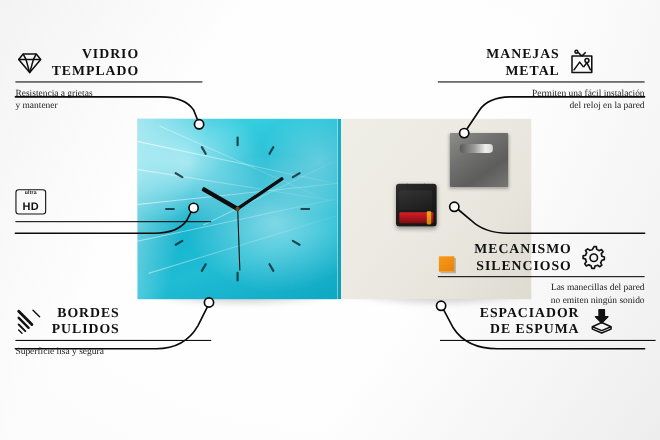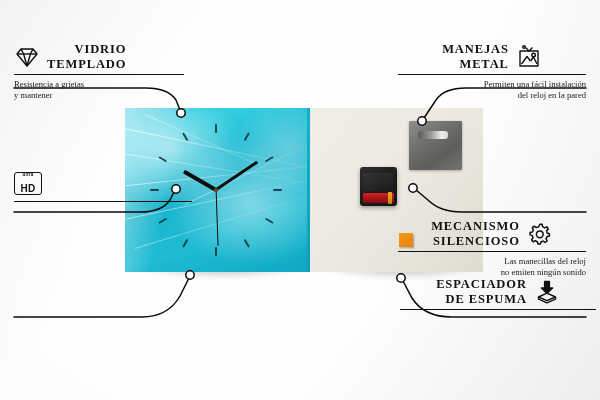--- a/index.html
+++ b/index.html
@@ -224,20 +224,40 @@
       <span class="ico" style="width:28px;">
         <span class="hdbadge">
           <span class="u">ultra</span>
           <span class="h">HD</span>
         </span>
       </span>
     </div>
     <div class="rule"></div>
   </div>
 
+  <div class="feature left" style="left:14px;top:277px;width:178px;">
+    <div class="head">
+      <span class="ico">
+        <svg viewBox="0 0 26 26" width="26" height="26">
+          <g fill="none" stroke="#111" stroke-linecap="round">
+            <path d="M3 4 L17 4 L3 18 Z" stroke-width="0"></path>
+            <path d="M3 4 L15 16" stroke-width="2.6"></path>
+            <path d="M3 10 L12 19" stroke-width="2.2"></path>
+            <path d="M3 16 L9 22" stroke-width="1.8"></path>
+            <path d="M3 21 L6 24" stroke-width="1.3"></path>
+            <path d="M16 3 L22 9" stroke-width="1.3"></path>
+          </g>
+        </svg>
+      </span>
+      <div class="title">BORDES
+PULIDOS</div>
+    </div>
+    <div class="rule"></div>
+    <div class="desc">Superficie lisa y segura</div>
+  </div>
 
   <div class="feature right" style="left:398px;top:42px;width:188px;">
     <div class="head">
       <div class="title">MANEJAS
 METAL</div>
       <span class="ico">
         <svg viewBox="0 0 26 26" width="26" height="26">
           <g fill="none" stroke="#111" stroke-width="1.4" stroke-linejoin="round">
             <rect x="4" y="7" width="18" height="15"></rect>
             <path d="M13 7 L9.5 3.5 M13 7 L16.5 3.5"></path>
@@ -268,21 +288,21 @@
                      A7.6 7.6 0 0 1 8.2 19.7 L6.1 20.8 L4.6 18.8 L6 16.9
                      A7.6 7.6 0 0 1 5.4 14.6 L3.1 13.9 L3.1 11.6 L5.4 11
                      A7.6 7.6 0 0 1 6.4 8.8 L5.3 6.7 L7.3 5.2 L9.2 6.6
                      A7.6 7.6 0 0 1 11.5 6 Z"></path>
             <circle cx="12.8" cy="13.3" r="3.4"></circle>
           </g>
         </svg>
       </span>
     </div>
     <div class="rule"></div>
-    <div class="desc">Las manecillas del reloj
+    <div class="desc">Las manecillas del pared
 no emiten ningún sonido</div>
   </div>
 
   <div class="feature right" style="left:400px;top:277px;width:196px;">
     <div class="head">
       <div class="title">ESPACIADOR
 DE ESPUMA</div>
       <span class="ico">
         <svg viewBox="0 0 26 26" width="26" height="26">
           <g fill="none" stroke="#111" stroke-width="1.4" stroke-linejoin="round">

